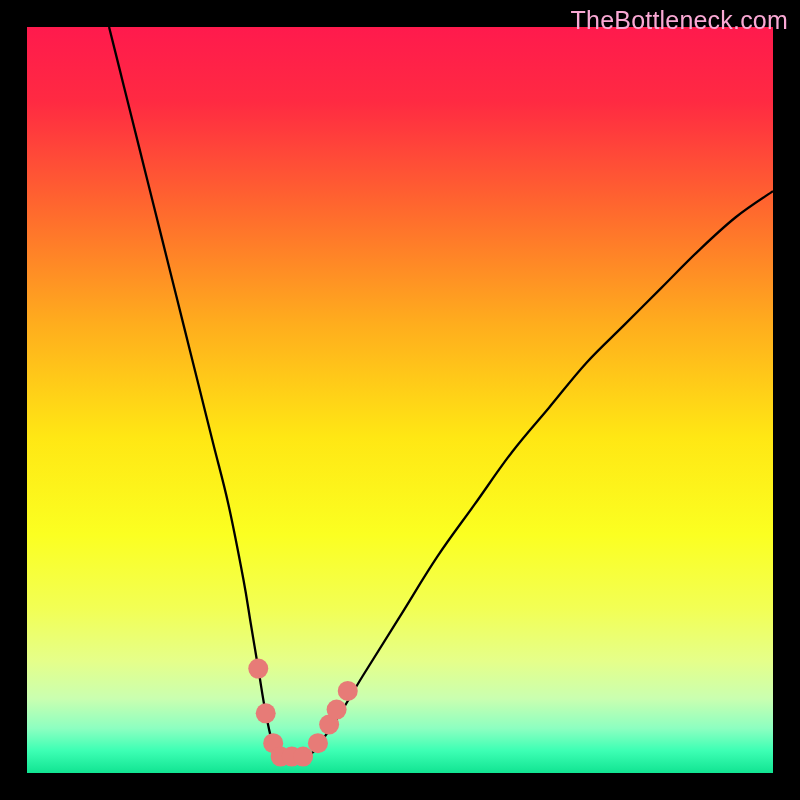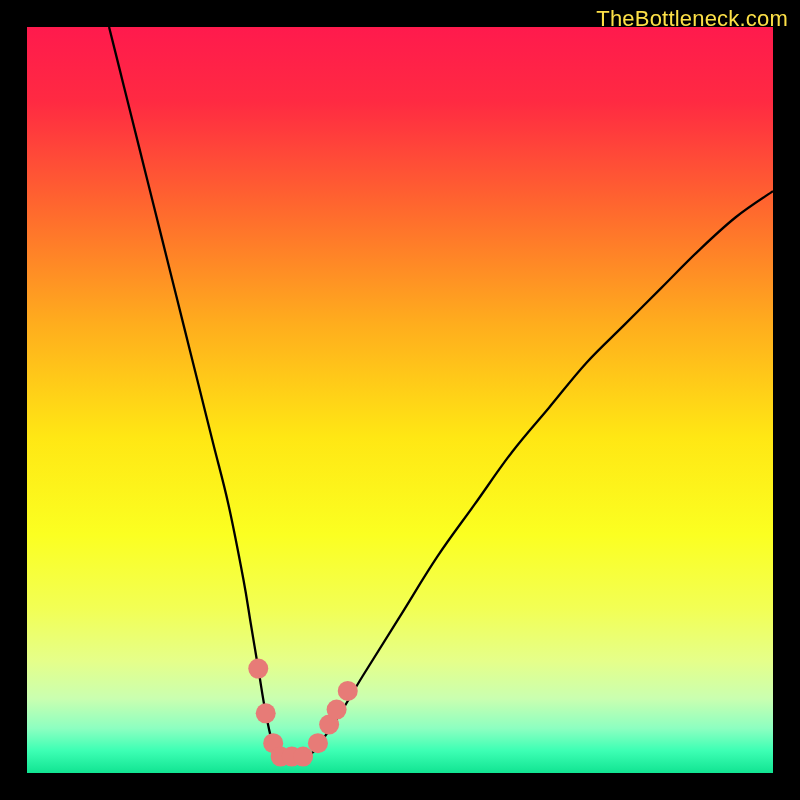--- a/index.html
+++ b/index.html
@@ -23,22 +23,22 @@
     left: 0;
     top: 0;
     width: 746px;
     height: 746px;
   }
   .watermark {
     position: absolute;
     top: 6px;
     right: 12px;
     font-family: Arial, Helvetica, sans-serif;
-    font-size: 22px;
-    color: #fde047;
+    font-size: 25px;
+    color: #f9a8d4;
     font-weight: 500;
     letter-spacing: 0.2px;
     user-select: none;
   }
 </style>
 </head>
 <body>
 
 <div class="frame">
   <svg class="plot" viewBox="0 0 746 746">

